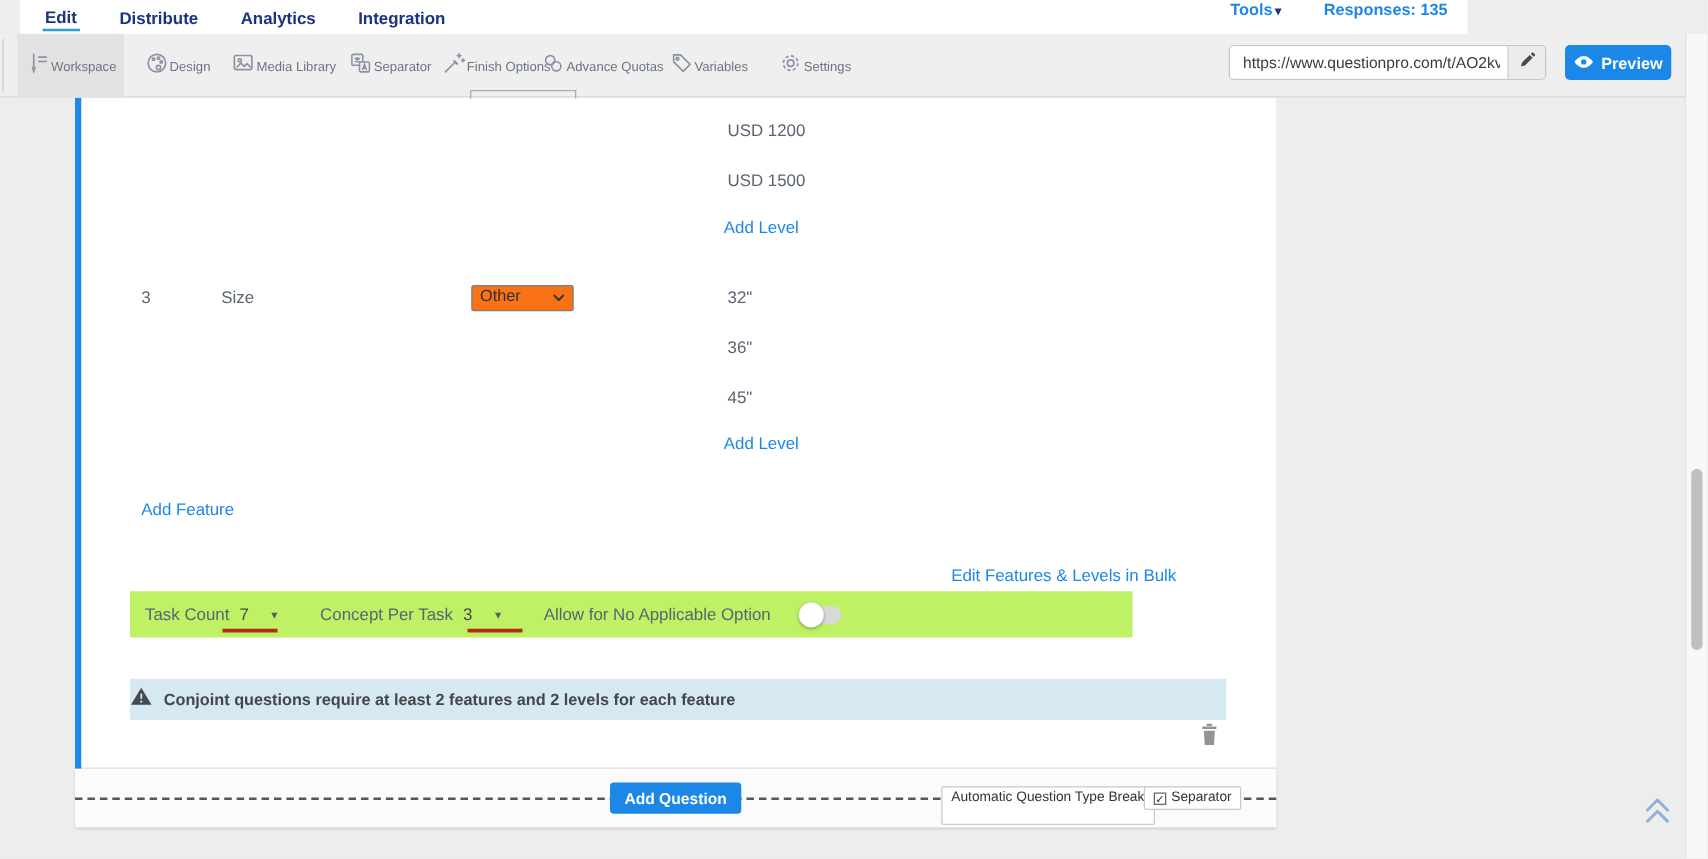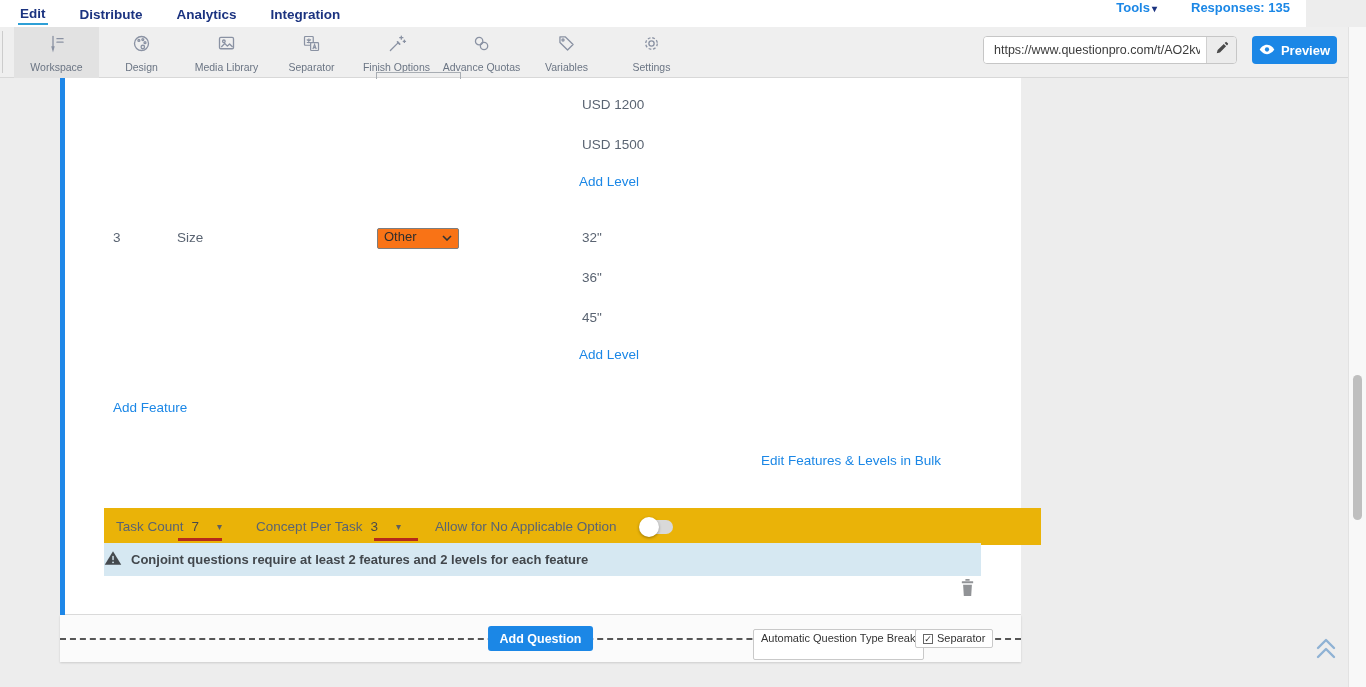--- a/index.html
+++ b/index.html
@@ -1,34 +1,34 @@
 <!DOCTYPE html>
 <html><head>
 <meta charset="utf-8">
 <style>
   * { margin:0; padding:0; box-sizing:border-box; }
   html,body { background:#e9e9e9; }
   body { font-family:"Liberation Sans", sans-serif; }
   .screen { position:relative; width:1366px; height:687px; background:#ededed; overflow:hidden; }
 
   
-  .topbar { position:absolute; top:0; left:0; width:1306px; height:27px; background:#ffffff; z-index:6; }
+  .topbar { position:absolute; top:0; left:16px; width:1158px; height:27px; background:#ffffff; z-index:6; }
   .topnav { position:absolute; left:18px; top:0; height:27px; display:flex; gap:30px; align-items:center; }
   .topnav-item { font-size:13.5px; font-weight:700; color:#1b3380; cursor:pointer; padding:4px 2px 2px; }
   .topnav-item.active { border-bottom:2px solid #2d9fd6; }
   .topbar-right { position:absolute; right:16px; top:0; height:27px; display:flex; gap:34px; align-items:flex-start; }
   .tools-link { font-size:13px; font-weight:700; color:#1b87e6; cursor:pointer; }
   .tools-link .caret { font-size:10px; color:#1b3380; margin-left:2px; }
   .responses { font-size:13px; font-weight:700; color:#1b87e6; }
 
   
   .toolbar { position:absolute; top:27px; left:0; width:1348px; height:51px; background:#efefef; border-bottom:1px solid #d8d8d8; z-index:5; }
   .tb-left-divider { position:absolute; left:2px; top:4px; height:42px; border-left:1px solid #cccccc; }
   .tb-items { position:absolute; left:14px; top:0; height:51px; display:flex; }
-  .tb-item { width:85px; height:51px; display:flex; flex-direction:column; align-items:center; justify-content:center; cursor:pointer; }
+  .tb-item { width:85px; height:51px; display:flex; align-items:center; justify-content:center; cursor:pointer; }
   .tb-item.selected { background:#e2e2e2; }
   .tb-item svg { width:21px; height:21px; }
   .tb-label { font-size:10.5px; color:#6b7584; margin-top:3px; white-space:nowrap; }
   .tooltip-stub { position:absolute; left:376px; top:45px; width:85px; height:7px; border:1px solid #a8adb3; border-bottom:none; background:transparent; }
   .url-group { position:absolute; left:983px; top:9px; width:254px; height:28px; border:1px solid #c6c6c6; border-radius:4px; background:#fff; display:flex; overflow:hidden; }
   .url-input { flex:1; border:none; outline:none; font-size:12.5px; color:#3c3c3c; padding:0 6px 0 10px; font-family:"Liberation Sans", sans-serif; background:#fff; }
   .url-edit { width:30px; background:#ececec; border-left:1px solid #d0d0d0; display:flex; align-items:center; justify-content:center; cursor:pointer; }
   .preview-btn { position:absolute; left:1252px; top:9px; width:85px; height:28px; background:#1b87e6; border:none; border-radius:4px; color:#fff; font-size:13px; font-weight:700; display:flex; align-items:center; justify-content:center; gap:6px; cursor:pointer; font-family:"Liberation Sans", sans-serif; }
 
   
@@ -36,21 +36,21 @@
   .scroll-thumb { position:absolute; left:4px; top:348px; width:9px; height:145px; background:#bfbfbf; border-radius:5px; cursor:pointer; }
 
   
   .panel { position:absolute; left:60px; top:78px; width:961px; height:537px; background:#ffffff; border-bottom:1px solid #dcdcdc; }
   .panel-accent { position:absolute; left:0; top:0; width:5px; height:537px; background:#1e87e8; }
   .ctext { position:absolute; font-size:13.5px; color:#5a6472; white-space:nowrap; }
   .clink { position:absolute; font-size:13.5px; color:#1b87e6; cursor:pointer; white-space:nowrap; }
   .select-box { position:absolute; left:317px; top:150px; width:82px; height:21px; border:1px solid #7d7d7d; border-radius:2px; background:#f97316; display:flex; align-items:flex-start; justify-content:space-between; padding:0 6px; cursor:pointer; }
   .select-box span { font-size:13px; color:#2e2e2e; }
 
-  .task-bar { position:absolute; left:44px; top:430px; width:937px; height:37px; background:#eab308; display:flex; align-items:center; padding-left:12px; }
+  .task-bar { position:absolute; left:44px; top:395px; width:802px; height:37px; background:#bef264; display:flex; align-items:center; padding-left:12px; }
   .task-group { position:relative; display:flex; align-items:center; margin-right:34px; }
   .task-label { font-size:13.5px; color:#5a6472; margin-right:8px; }
   .task-value { font-size:13.5px; color:#4a4a4a; }
   .task-caret { font-size:10px; color:#5f5f5f; margin-left:18px; cursor:pointer; }
   .red-underline { position:absolute; left:62px; bottom:-7px; width:44px; height:3px; background:#b42a1b; }
   .red-underline.rl2 { left:118px; }
   .toggle { position:relative; width:32px; height:14px; border-radius:7px; background:#d9d9d9; margin-left:16px; cursor:pointer; }
   .toggle-knob { position:absolute; left:-2px; top:-3px; width:20px; height:20px; border-radius:50%; background:#ffffff; box-shadow:0 1px 3px rgba(0,0,0,0.35); }
 
   .warning-bar { position:absolute; left:44px; top:465px; width:877px; height:33px; background:#d6e8f2; display:flex; align-items:center; gap:9px; }

